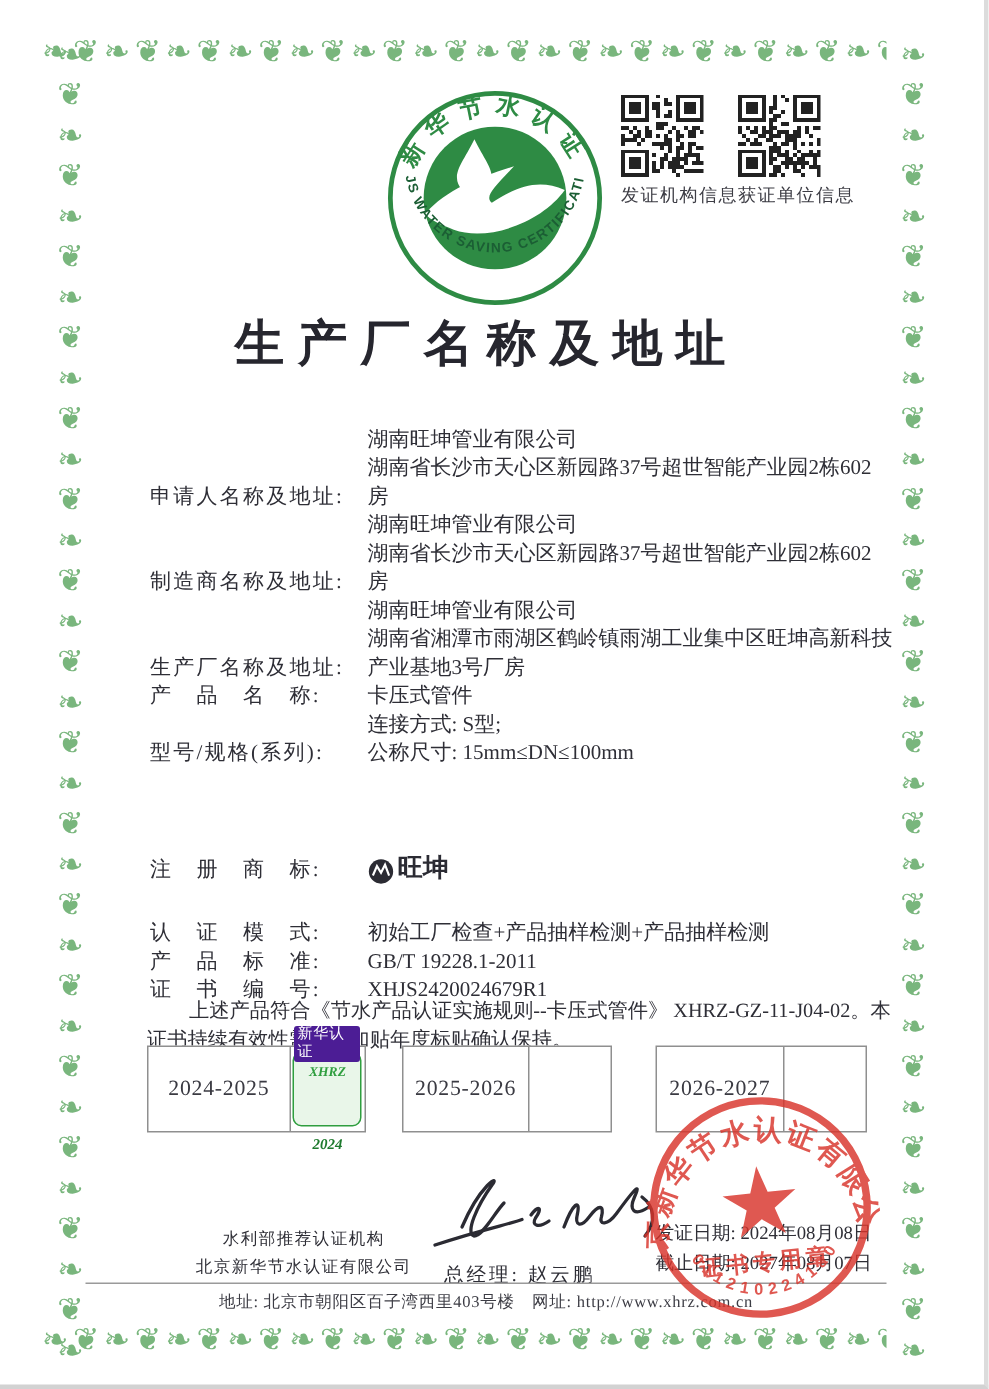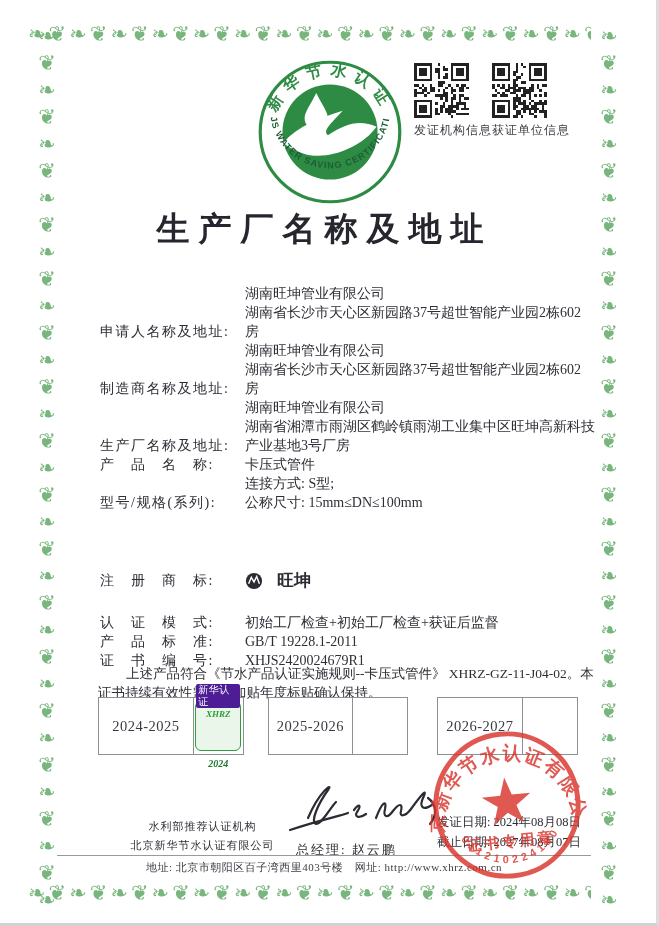--- a/index.html
+++ b/index.html
@@ -25,21 +25,21 @@
 
   .title{position:absolute;top:207px;left:57px;width:535px;text-align:center;
     font-family:"Liberation Sans",sans-serif;font-weight:bold;font-size:33px;
     letter-spacing:9px;color:#26262e;}
 
   .fields{position:absolute;top:284px;left:100px;width:497px;font-size:14px;line-height:19px;}
   .frow{display:flex;align-items:flex-end;}
   .flabel{flex:none;width:145px;letter-spacing:1.5px;color:#2e2e36;}
   .fval{flex:1;color:#2e2e36;}
   .tm-row{margin-top:59px;display:flex;align-items:center;}
-  .tm-val{display:flex;align-items:center;gap:14px;font-family:Liberation Sans, sans-serif;
+  .tm-val{display:flex;align-items:center;gap:2px;font-family:Liberation Mono, monospace;
     font-weight:bold;font-size:17px;color:#2b2b33;}
   .cert-rows{margin-top:23px;}
   .para{position:absolute;top:664px;left:98px;width:500px;font-size:13.5px;line-height:19px;
     text-indent:28px;color:#2e2e36;}
 
   .ybox{position:absolute;top:697px;height:58px;border:1px solid #8f8f8f;display:flex;box-sizing:border-box;background:#fff;}
   .ybox-l{display:flex;align-items:center;justify-content:center;font-size:14.5px;letter-spacing:.5px;color:#3a3a42;}
   .ybox-r{border-left:1px solid #8f8f8f;display:flex;align-items:center;justify-content:center;}
   .ybox1{left:98px;width:146px;} .ybox1 .ybox-l{width:95px;} .ybox1 .ybox-r{width:50px;}
   .ybox2{left:268px;width:140px;} .ybox2 .ybox-l{width:84px;} .ybox2 .ybox-r{width:55px;}
@@ -397,21 +397,21 @@
           <circle cx="10" cy="10" r="9" fill="#2b2b33"></circle>
           <path d="M4,13 L7,6 L10,11 L13,5 L16,13" stroke="#ffffff" stroke-width="1.6" fill="none"></path>
         </svg>
         <span>旺坤</span>
       </span>
     </div>
 
     <div class="cert-rows">
       <div class="frow">
         <span class="flabel">认　证　模　式:</span>
-        <span class="fval">初始工厂检查+初始工厂检查+获证后监督</span>
+        <span class="fval">初始工厂检查+产品抽样检测+产品抽样检测</span>
       </div>
       <div class="frow">
         <span class="flabel">产　品　标　准:</span>
         <span class="fval">GB/T 19228.1-2011</span>
       </div>
       <div class="frow">
         <span class="flabel">证　书　编　号:</span>
         <span class="fval">XHJS2420024679R1</span>
       </div>
     </div>

